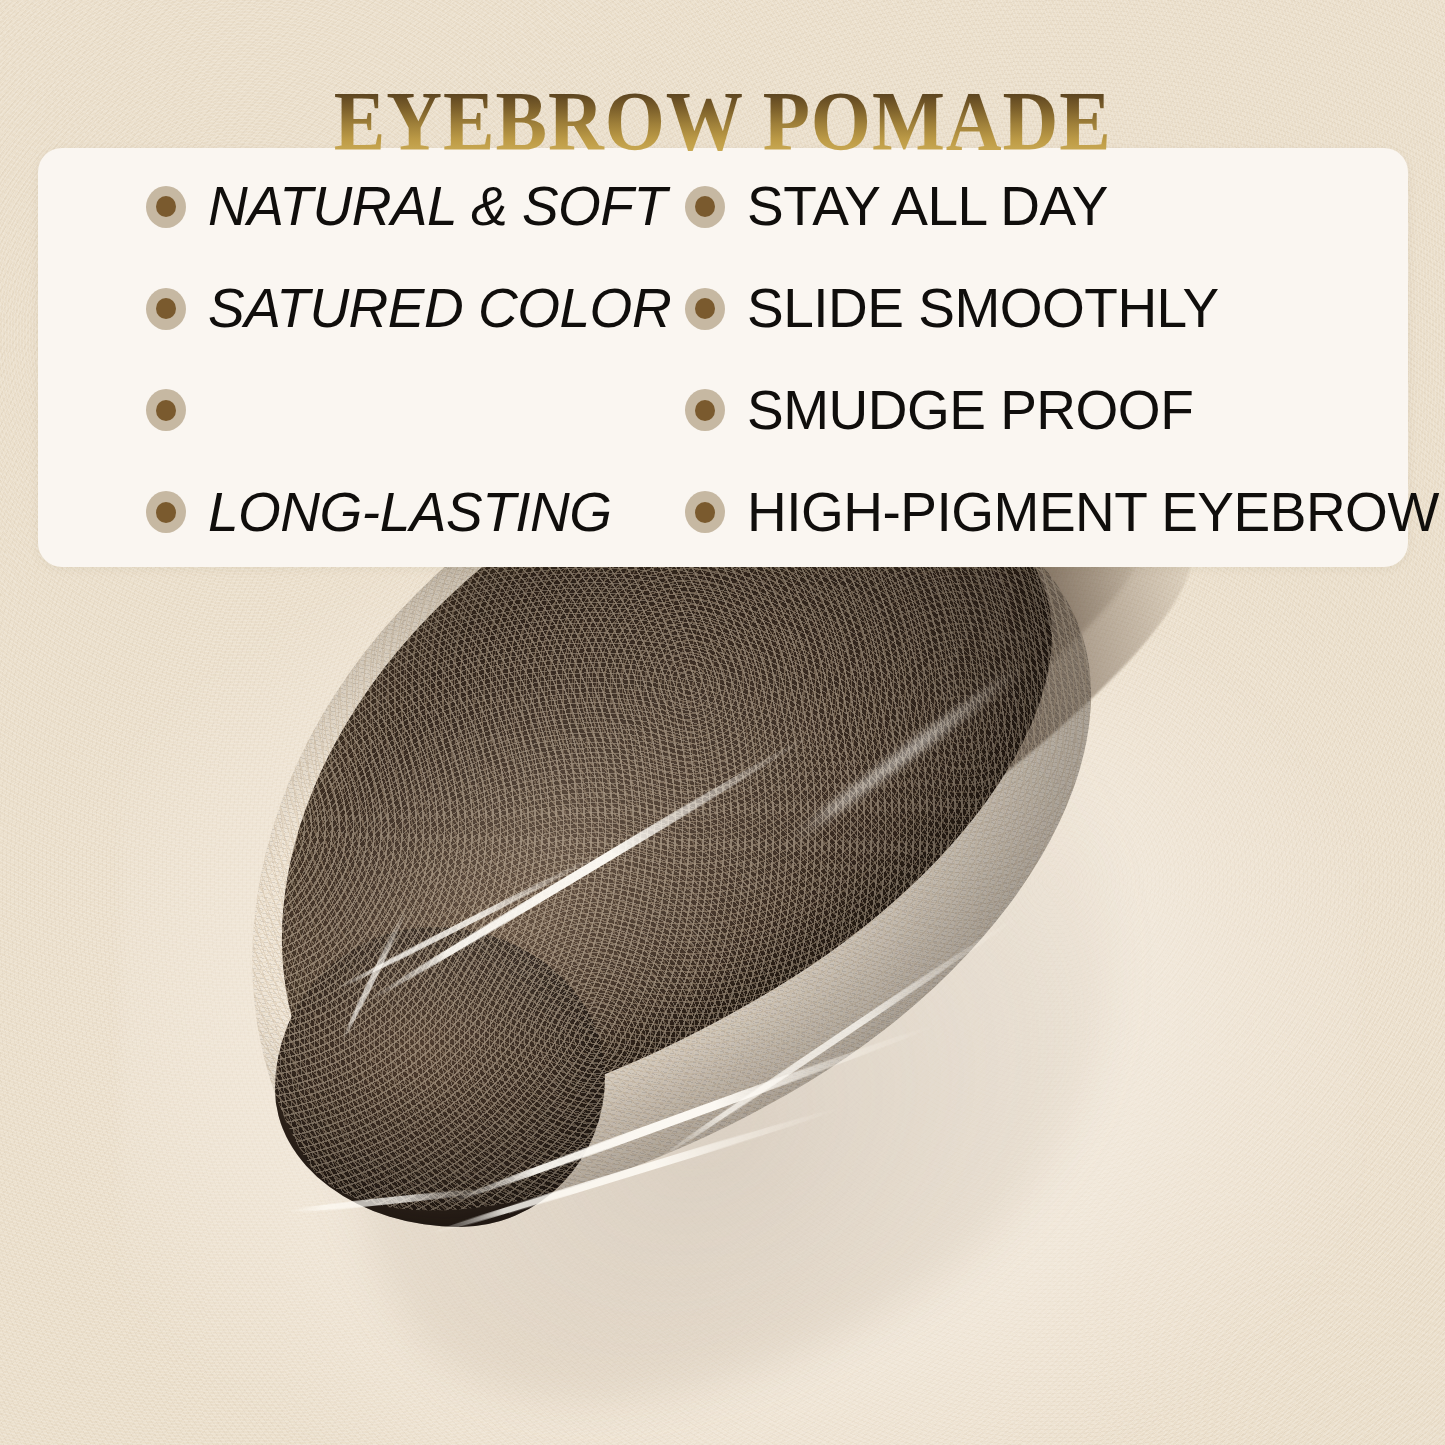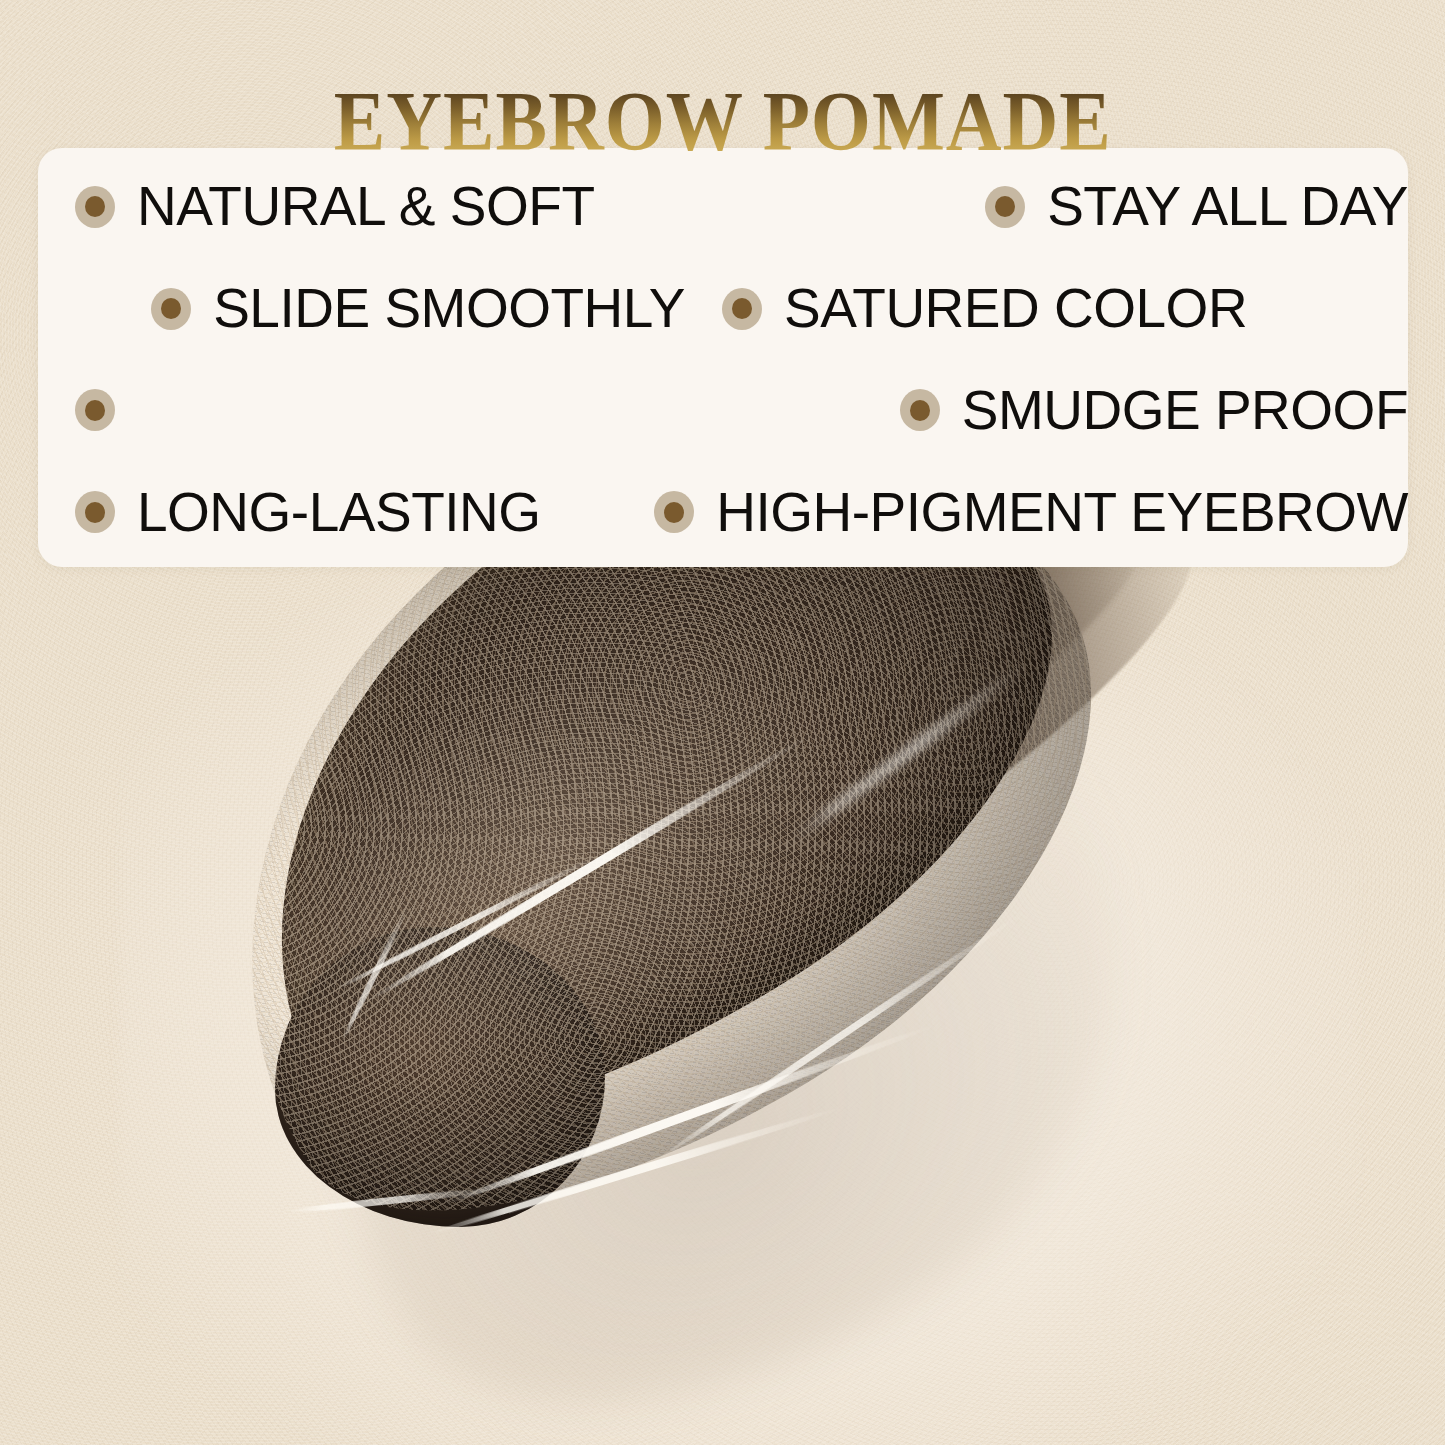--- a/index.html
+++ b/index.html
@@ -86,22 +86,22 @@
     grid-template-rows: repeat(4, 1fr);
     align-items: center;
     padding: 8px 0 4px 0;
     box-sizing: border-box;
   }
   .feature-item {
     display: flex;
     align-items: center;
     height: 100%;
   }
-  .feature-item.col-left  { padding-left: 37px; }
-  .feature-item.col-right { padding-left: 0px; justify-content: flex-end; }
+  .feature-item.col-left  { padding-left: 108px; font-style: italic; }
+  .feature-item.col-right { padding-left: 0px; }
 
   .bullet {
     position: relative;
     flex: 0 0 auto;
     width: 40px;
     height: 42px;
     border-radius: 50%;
     background: #C6B8A2;
     margin-right: 22px;
   }
@@ -281,28 +281,28 @@
       <div class="feature-item col-left">
         <span class="bullet"></span>
         <span class="feature-label">NATURAL &amp; SOFT</span>
       </div>
 
       <div class="feature-item col-right">
         <span class="bullet"></span>
         <span class="feature-label">STAY ALL DAY</span>
       </div>
 
+      <div class="feature-item col-left">
+        <span class="bullet"></span>
+        <span class="feature-label">SATURED COLOR</span>
+      </div>
+
       <div class="feature-item col-right">
         <span class="bullet"></span>
         <span class="feature-label">SLIDE SMOOTHLY</span>
-      </div>
-
-      <div class="feature-item col-left">
-        <span class="bullet"></span>
-        <span class="feature-label">SATURED COLOR</span>
       </div>
 
       <div class="feature-item col-left">
         <span class="bullet"></span>
       </div>
 
       <div class="feature-item col-right">
         <span class="bullet"></span>
         <span class="feature-label">SMUDGE PROOF</span>
       </div>

